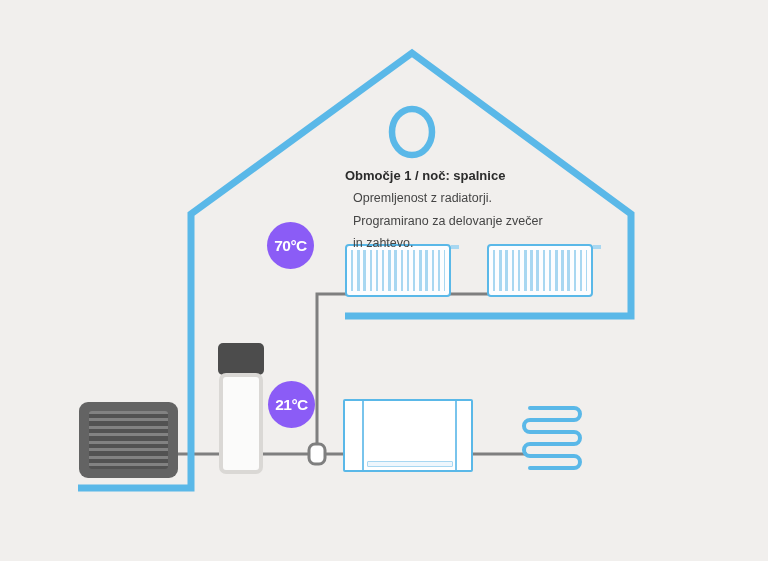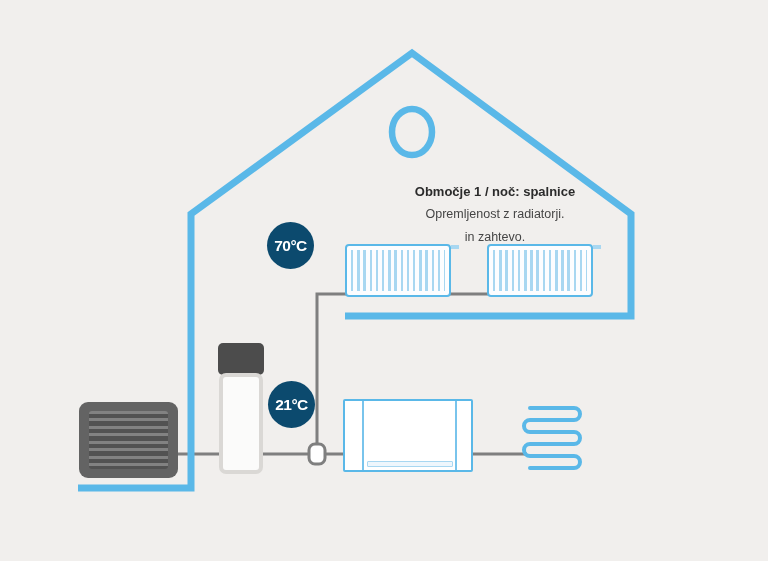--- a/index.html
+++ b/index.html
@@ -56,35 +56,35 @@
   .convector .vline.left{left:17px;}
   .convector .vline.right{left:110px;}
   .convector .slot{
     position:absolute;left:22px;top:60px;width:84px;height:4px;
     border:1px solid #a8d7f1;background:#eef6fc;border-radius:1px;
   }
 
   
   .temp-badge{
     width:47px;height:47px;border-radius:50%;
-    background:#0c4a6e;color:#ffffff;
+    background:#8b5cf6;color:#ffffff;
     display:flex;align-items:center;justify-content:center;
     font-size:15.5px;font-weight:bold;letter-spacing:-0.5px;
   }
   .badge-70{left:267px;top:222px;}
   .badge-35{left:268px;top:381px;}
 
   
   .zone-text{width:300px;color:#454545;font-size:12.5px;line-height:14.5px;}
   .zone-text h3{
     margin:0 0 6px 0;font-size:13px;line-height:15px;
     font-weight:bold;color:#2b2b2b;
   }
   .zone-text p{margin:8px;}
-  .zone-night-text{left:345px;top:184px;text-align:center;}
+  .zone-night-text{left:345px;top:168px;}
   .zone-day-text{left:345px;top:333px;}
 </style>
 </head>
 <body>
 
 <div class="stage">
 
   <svg width="768" height="561" viewBox="0 0 768 561">
 
     <g stroke="#7f7f7f" stroke-width="3" fill="none">
@@ -123,17 +123,18 @@
     <div class="vline right"></div>
     <div class="slot"></div>
   </div>
 
   <div class="abs temp-badge badge-70">70°C</div>
   <div class="abs temp-badge badge-35">21°C</div>
 
   <div class="abs zone-text zone-night-text">
     <h3>Območje 1 / noč: spalnice</h3>
     <p>Opremljenost z radiatorji.</p>
+    <p>Programirano za delovanje zvečer</p>
     <p>in zahtevo.</p>
   </div>
 
 
 </div>
 
 </body></html>

